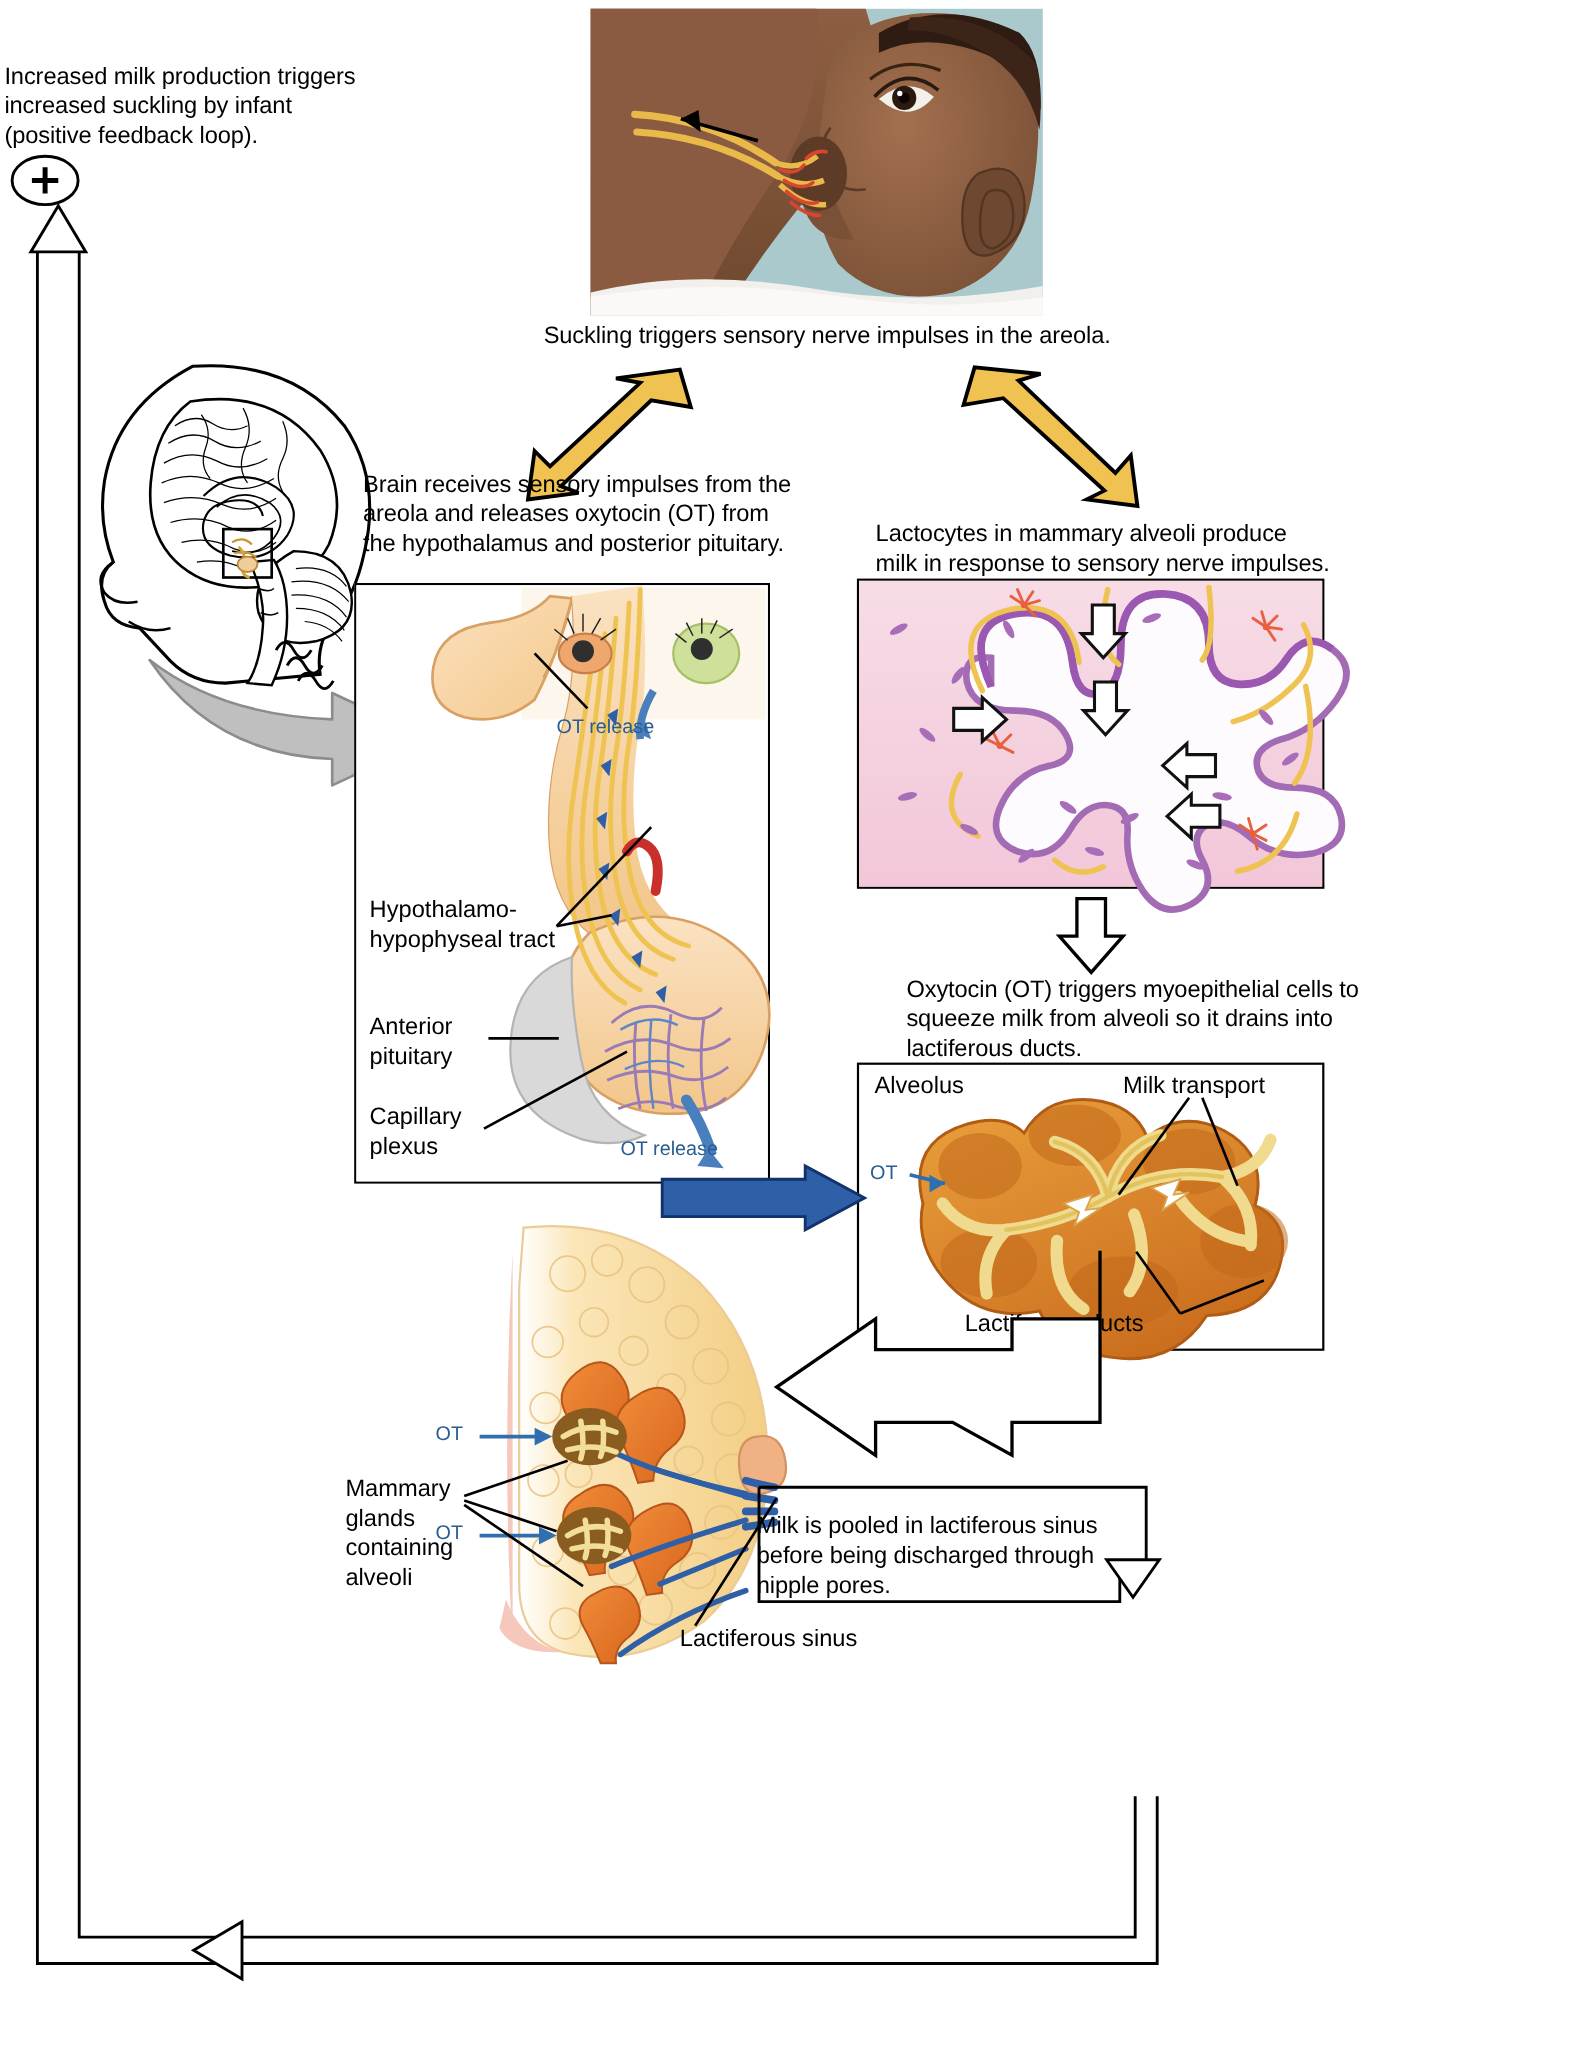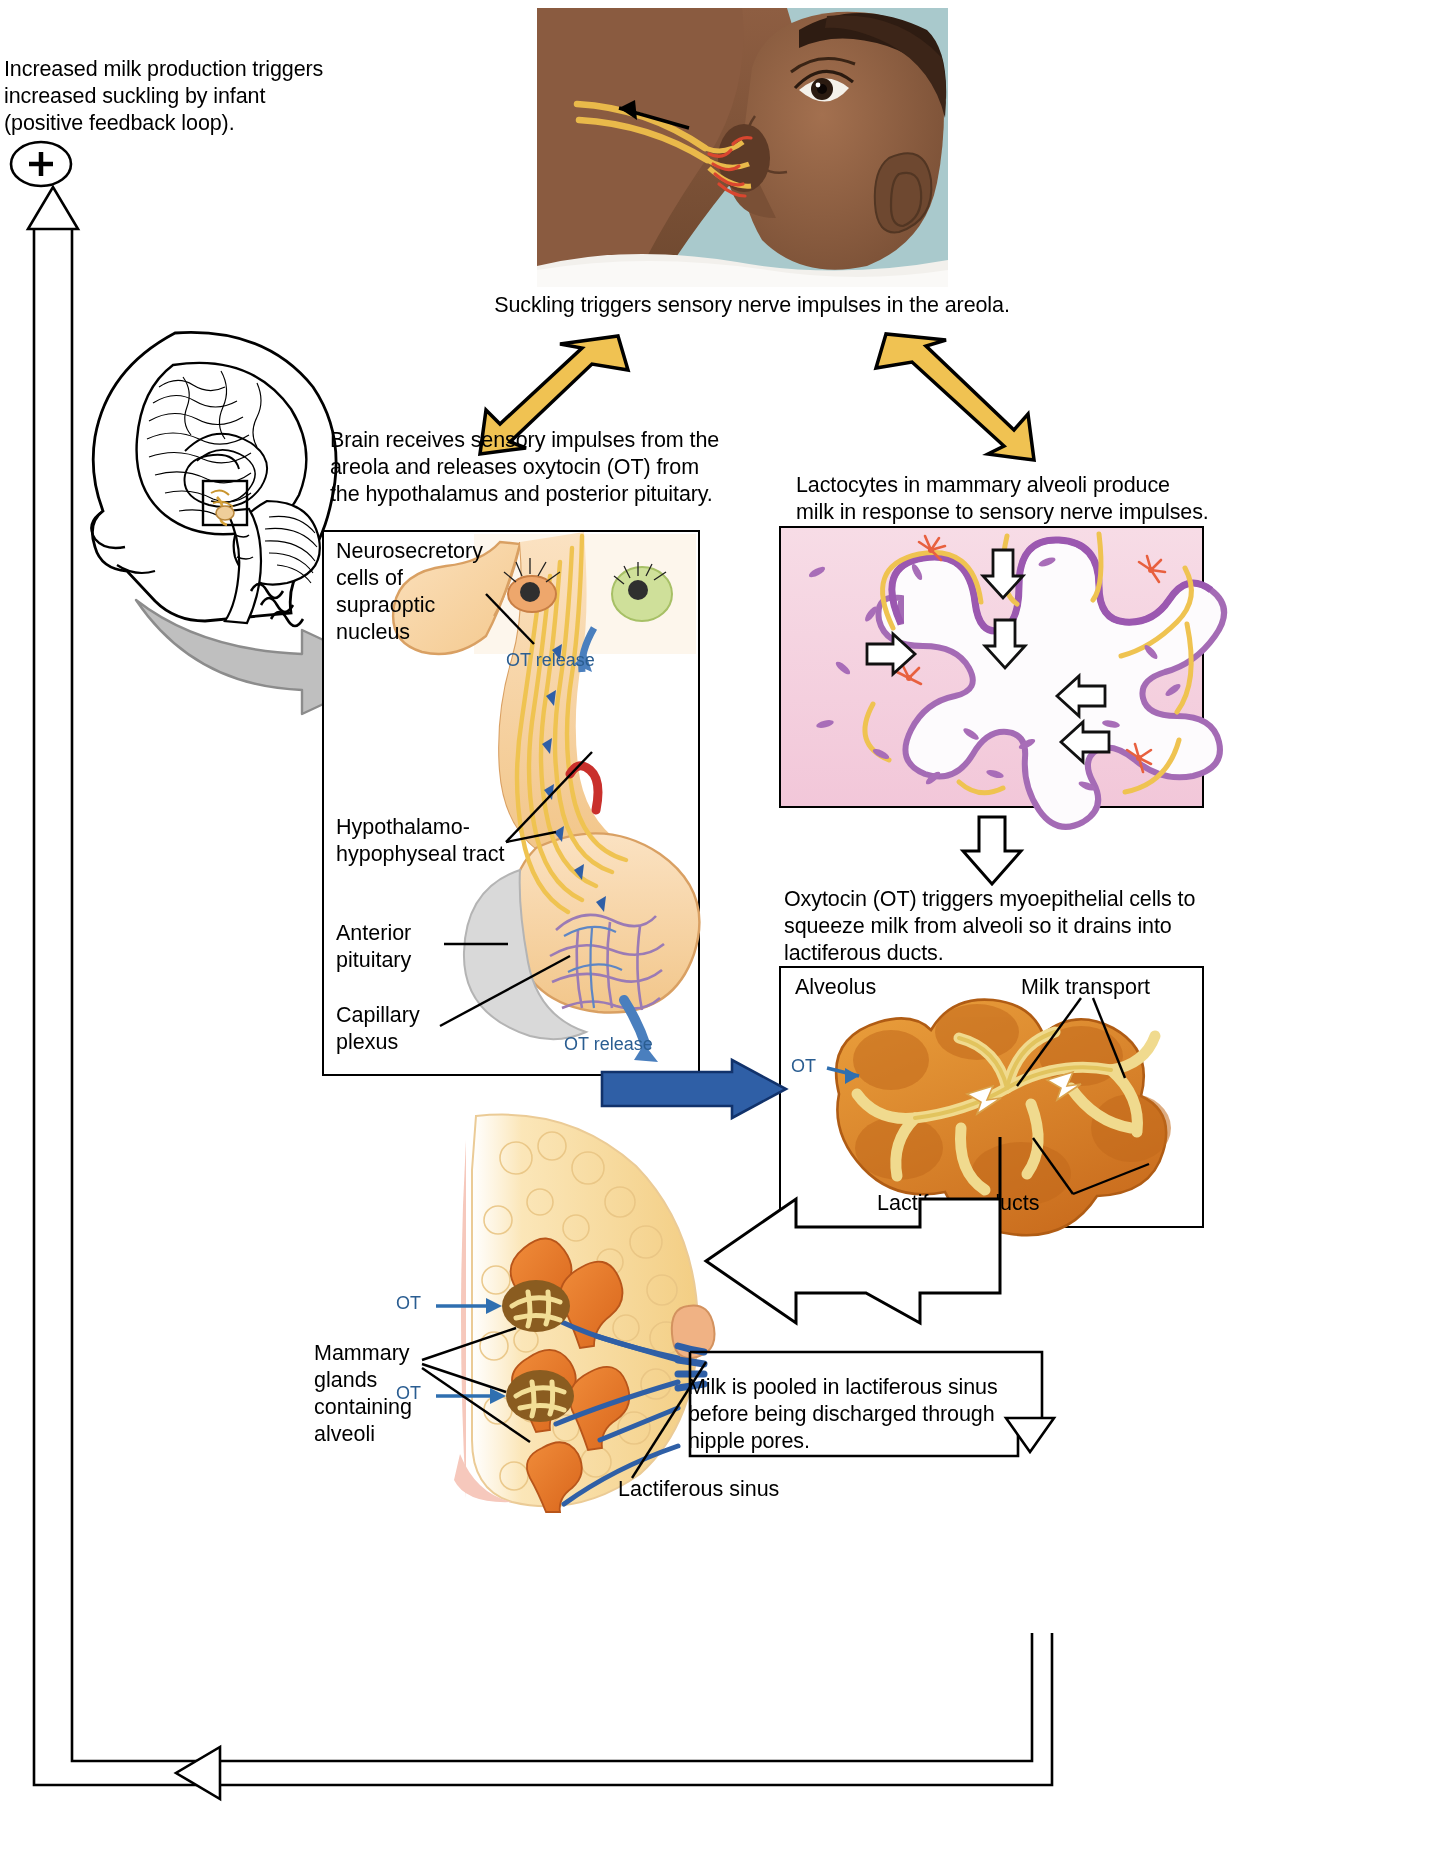--- a/index.html
+++ b/index.html
@@ -274,23 +274,20 @@
     <line x1="162" y1="62" x2="210" y2="112" stroke="#000" stroke-width="2.4"></line>
 
     <line x1="182" y1="310" x2="232" y2="300" stroke="#000" stroke-width="2.4"></line>
     <line x1="182" y1="310" x2="268" y2="220" stroke="#000" stroke-width="2.4"></line>
 
     <line x1="120" y1="412" x2="184" y2="412" stroke="#000" stroke-width="2.4"></line>
 
     <line x1="116" y1="494" x2="246" y2="424" stroke="#000" stroke-width="2.4"></line>
   </svg>
 
-  <div class="abs lbl" style="left:12px;top:6px;width:160px;">Neurosecretory
-cells of supraoptic
-nucleus</div>
   <div class="abs ot" style="left:182px;top:118px;">OT release</div>
   <div class="abs lbl" style="left:12px;top:282px;width:180px;">Hypothalamo-
 hypophyseal tract</div>
   <div class="abs lbl" style="left:12px;top:388px;width:120px;">Anterior
 pituitary</div>
   <div class="abs lbl" style="left:12px;top:470px;width:120px;">Capillary
 plexus</div>
   <div class="abs ot" style="left:240px;top:502px;">OT release</div>
 </div>
 
@@ -397,21 +394,21 @@
     </g>
   </svg>
 </div>
 
 <div class="abs" style="left:957px;top:815px;">
   <svg width="70" height="72" viewBox="0 0 70 72">
     <polygon points="22,2 48,2 48,36 64,36 35,69 6,36 22,36" fill="#fff" stroke="#000" stroke-width="3"></polygon>
   </svg>
 </div>
 
-<div class="abs txt" style="left:784px;top:886px;width:450px;">Oxytocin (OT) triggers myoepithelial cells to
+<div class="abs txt" style="left:824px;top:886px;width:450px;">Oxytocin (OT) triggers myoepithelial cells to
 squeeze milk from alveoli so it drains into
 lactiferous ducts.</div>
 
 <div class="abs panel" style="left:779px;top:966px;width:425px;height:262px;">
   <svg width="421" height="258" viewBox="0 0 421 258" style="position:absolute;left:0;top:0;">
     <defs>
       <linearGradient id="alvOut" x1="0.2" y1="0" x2="0.8" y2="1">
         <stop offset="0" stop-color="#E89C3A"></stop>
           <stop offset="1" stop-color="#C86A1C"></stop>
       </linearGradient>

